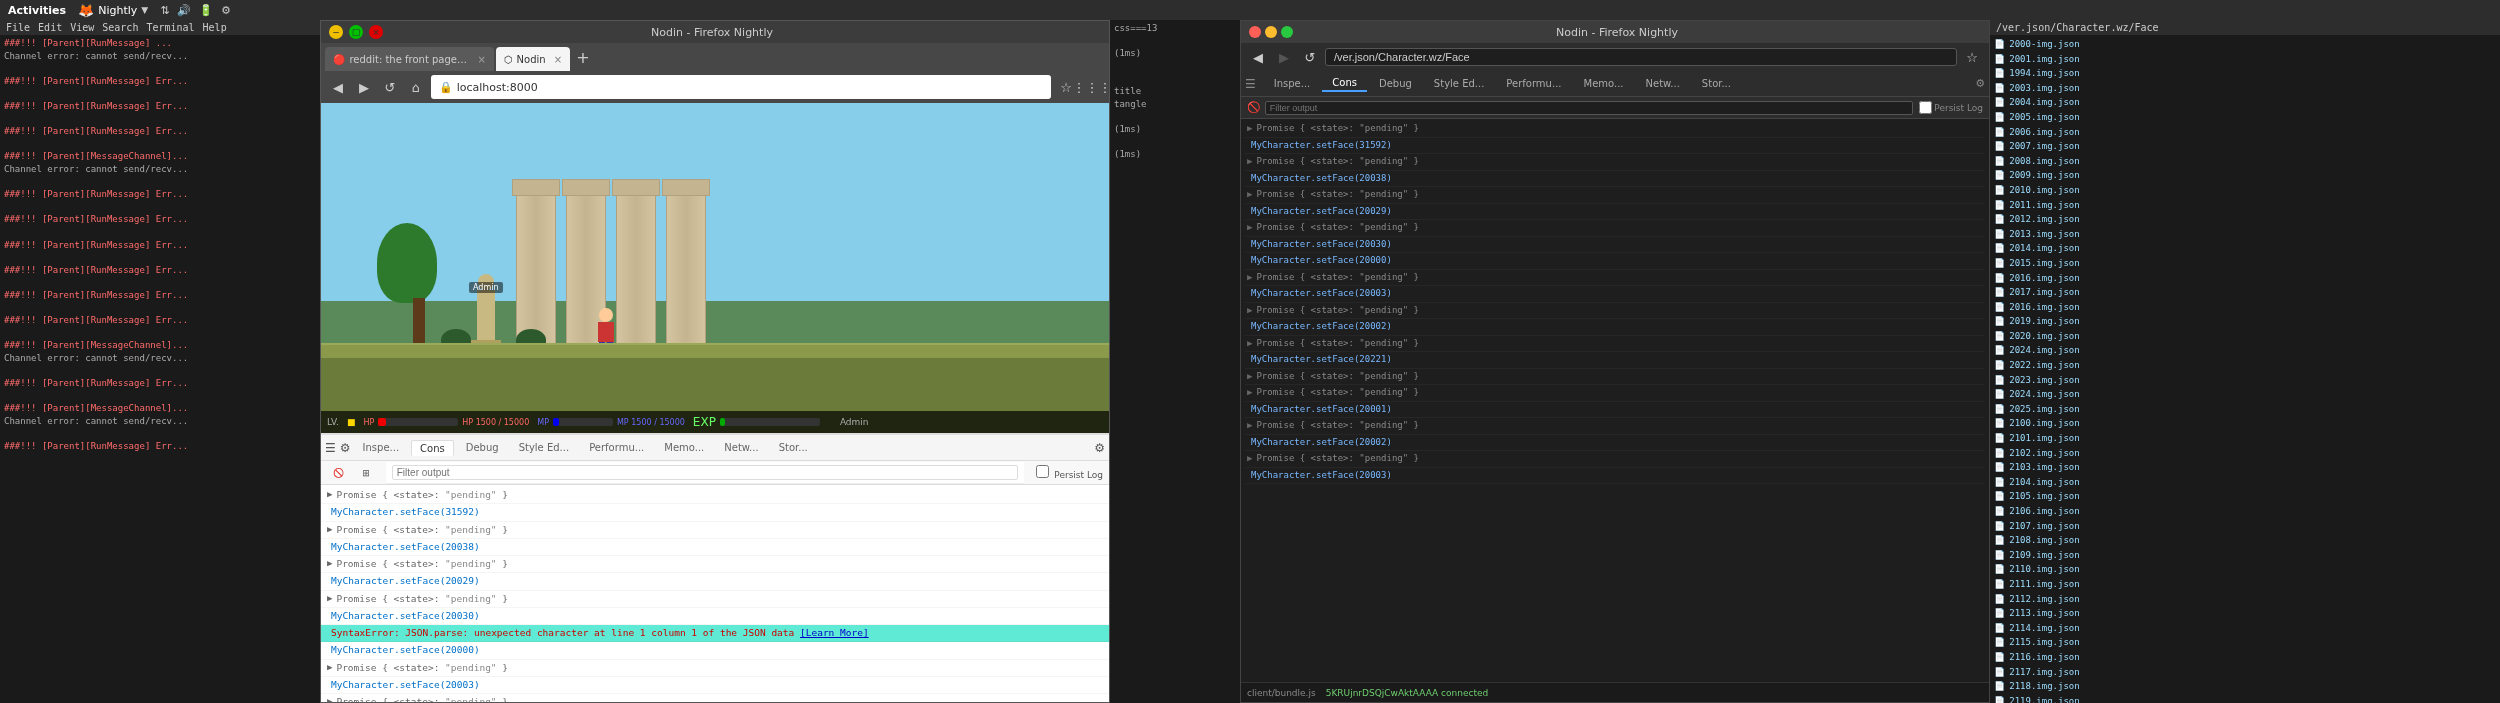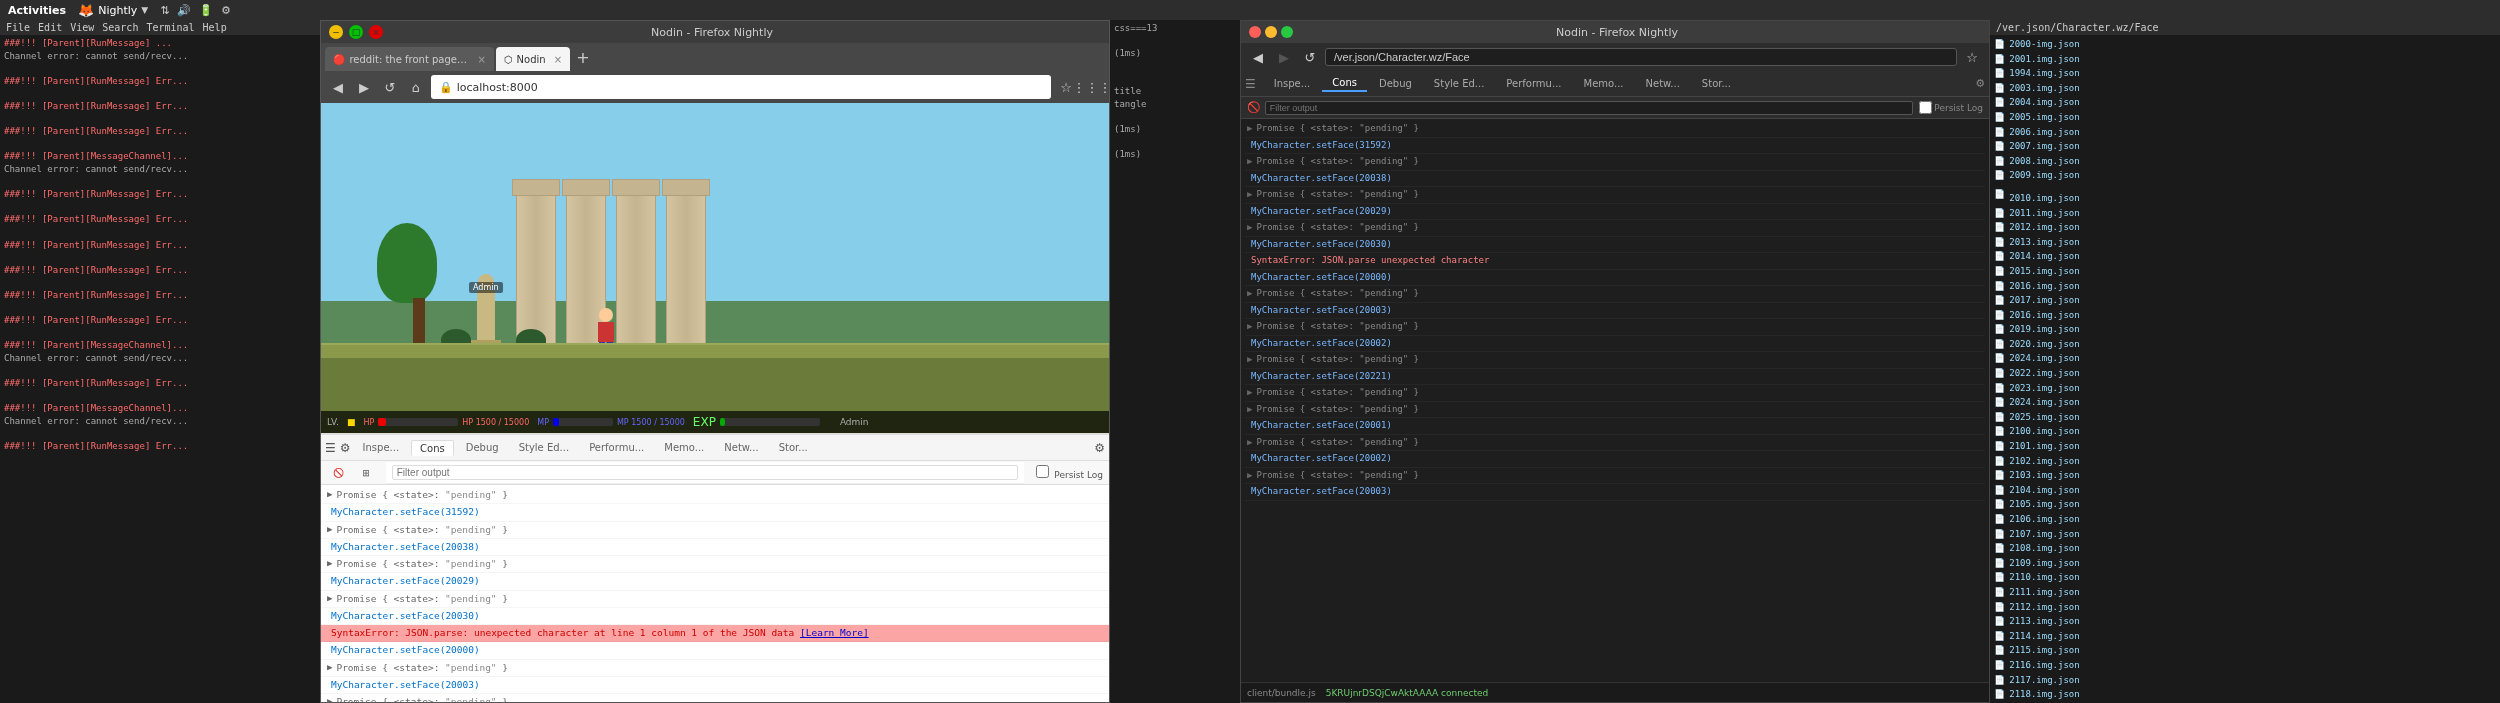--- a/index.html
+++ b/index.html
@@ -372,21 +372,21 @@
       font-size: 9.5px;
       line-height: 1.5;
       padding: 2px 0;
     }
     .console-entry {
       display: flex;
       align-items: flex-start;
       padding: 1px 6px;
       border-bottom: 1px solid rgba(0,0,0,0.04);
     }
-    .console-entry.err { background: #fca5a5; }
+    .console-entry.err { background: #5eead4; }
     .console-arrow {
       color: #666;
       margin-right: 4px;
       font-size: 9px;
       cursor: pointer;
     }
     .console-text { color: #333; flex: 1; }
 
     
     #middle-terminal {
@@ -946,24 +946,20 @@
               <span class="method-text">MyCharacter.setFace(20029)</span>
             </div>
             <div class="nodin-console-line">
               <span class="arrow">▶</span>
               <span class="pending-text"><span style="color:#888;">Promise { &lt;state&gt;: "pending" }</span></span>
             </div>
             <div class="nodin-console-line">
               <span class="arrow"> </span>
               <span class="method-text">MyCharacter.setFace(20030)</span>
             </div>
-            <div class="nodin-console-line status-err">
-              <span class="arrow"> </span>
-              <span style="color: rgb(255, 128, 128);">SyntaxError: JSON.parse unexpected character</span>
-            </div>
             <div class="nodin-console-line">
               <span class="arrow"> </span>
               <span class="method-text">MyCharacter.setFace(20000)</span>
             </div>
             <div class="nodin-console-line">
               <span class="arrow">▶</span>
               <span class="pending-text"><span style="color:#888;">Promise { &lt;state&gt;: "pending" }</span></span>
             </div>
             <div class="nodin-console-line">
               <span class="arrow"> </span>
@@ -1062,21 +1058,21 @@
         <div class="file-entry">
           <span style="font-size: 9px;">📄</span>
           <span style="color: rgb(156, 220, 254);">2008.img.json</span>
         </div>
         <div class="file-entry">
           <span style="font-size: 9px;">📄</span>
           <span style="color: rgb(156, 220, 254);">2009.img.json</span>
         </div>
         <div class="file-entry">
           <span style="font-size: 9px;">📄</span>
-          <span style="color: rgb(156, 220, 254); margin-top: 8px;">2010.img.json</span>
+          <span style="color: rgb(156, 220, 254);">2010.img.json</span>
         </div>
         <div class="file-entry">
           <span style="font-size: 9px;">📄</span>
           <span style="color: rgb(156, 220, 254);">2011.img.json</span>
         </div>
         <div class="file-entry">
           <span style="font-size: 9px;">📄</span>
           <span style="color: rgb(156, 220, 254);">2012.img.json</span>
         </div>
         <div class="file-entry">

